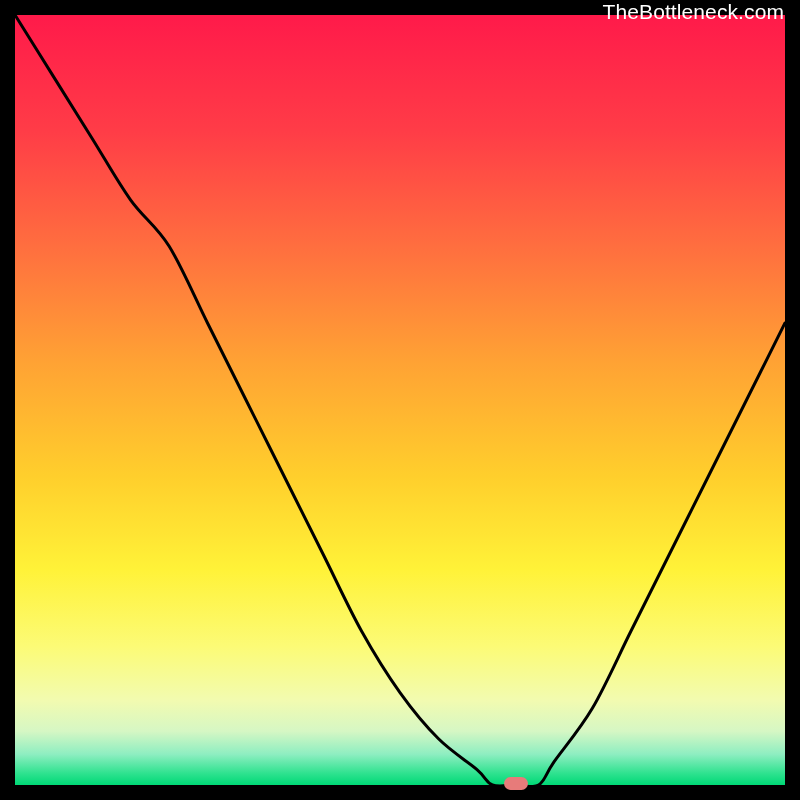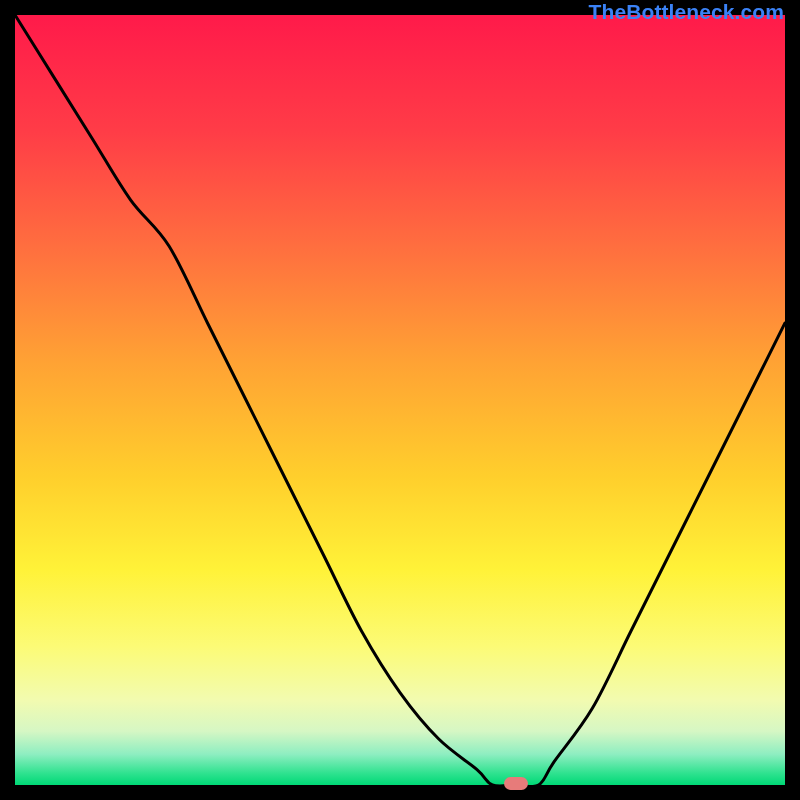--- a/index.html
+++ b/index.html
@@ -43,24 +43,24 @@
     position: absolute;
     background: #e77b7a;
     border-radius: 999px;
     width: 24px;
     height: 13px;
   }
   .attribution {
     position: absolute;
     top: 0px;
     right: 16px;
-    color: #3b82f6;
+    color: #ffffff;
     font-family: Arial, Helvetica, sans-serif;
     font-size: 21px;
-    font-weight: 700;
+    font-weight: 400;
     letter-spacing: 0.1px;
   }
 </style>
 </head>
 <body>
 
 <div class="frame">
 
   <div class="plot-area">
 

